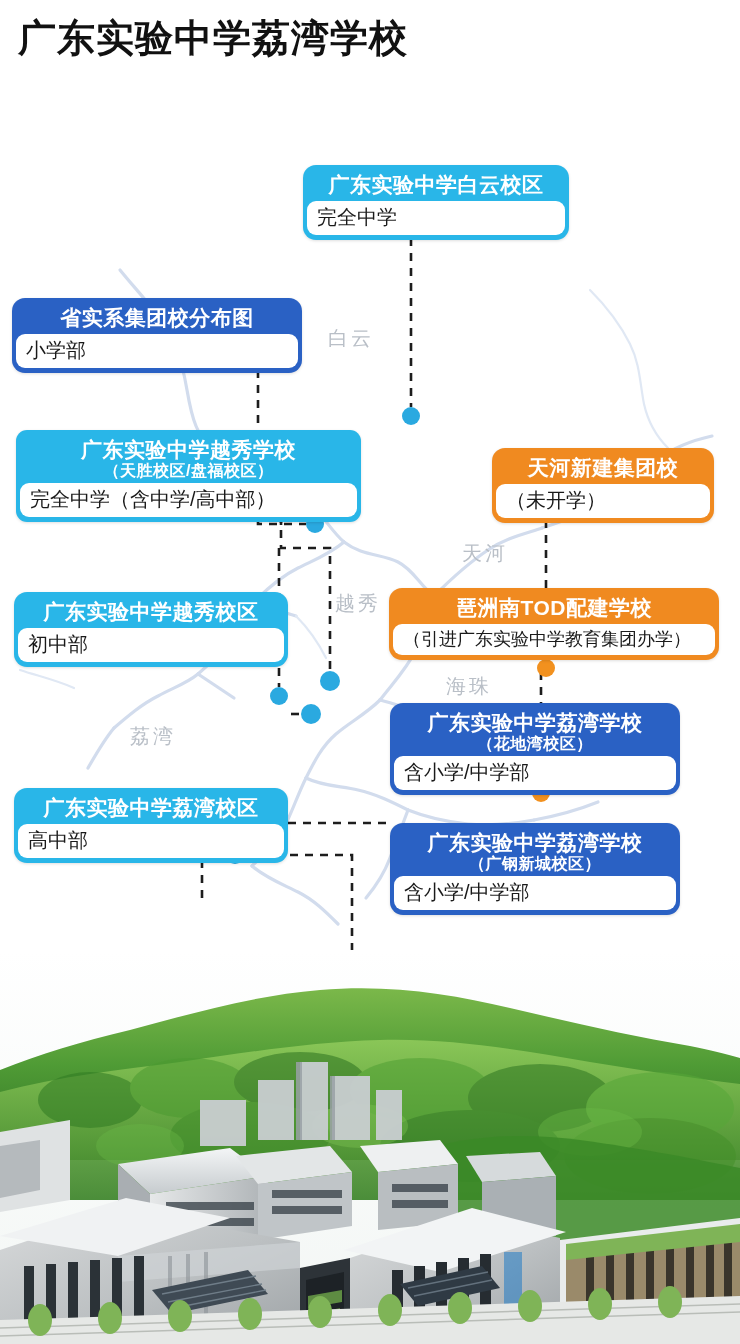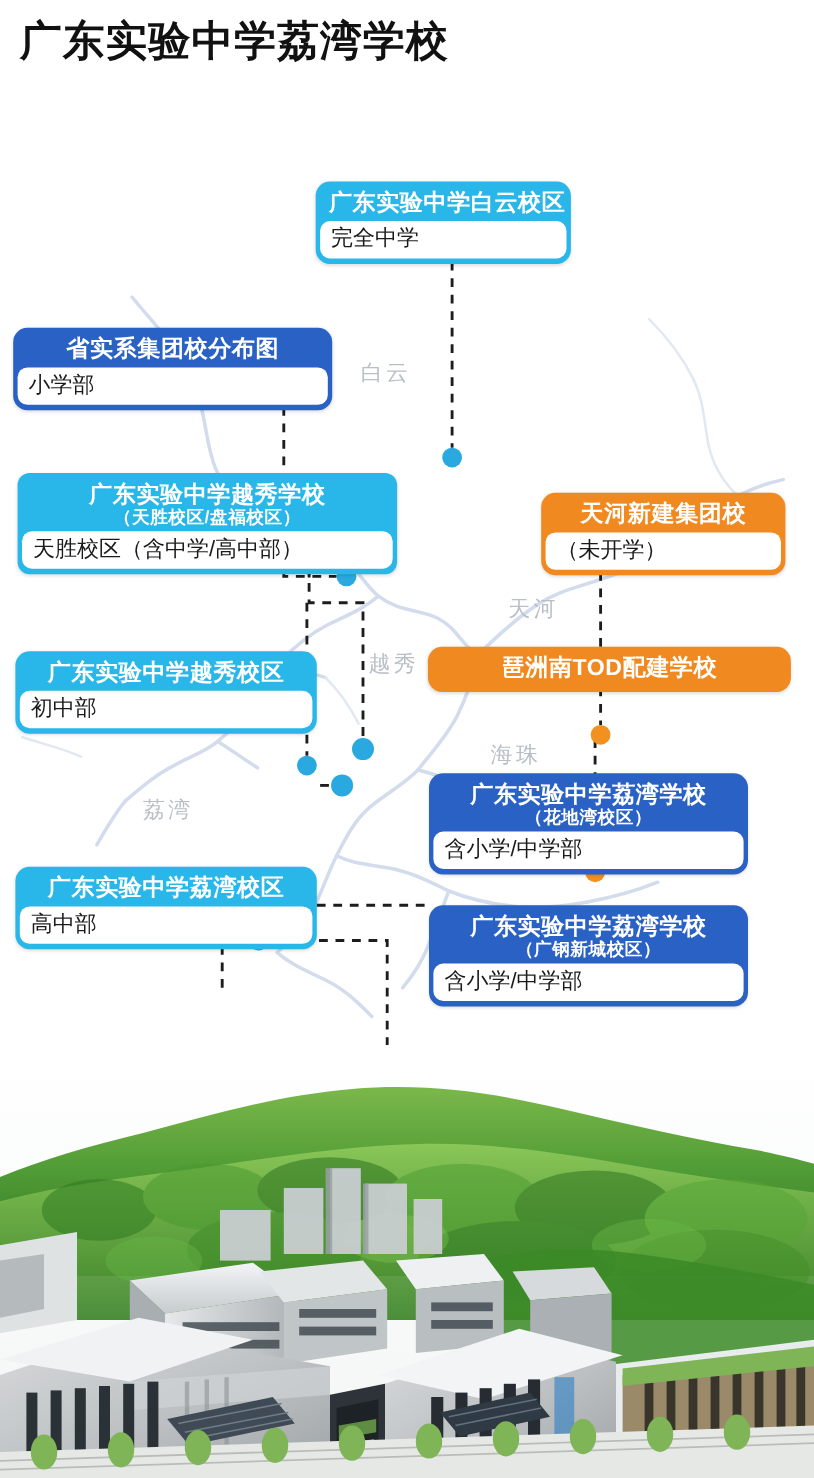--- a/index.html
+++ b/index.html
@@ -137,60 +137,61 @@
         <circle cx="235" cy="745" r="9" fill="#2aa9e0"></circle>
       </g>
     </svg>
 
     <div class="district" style="left:328px;top:215px;">白云</div>
     <div class="district" style="left:462px;top:430px;">天河</div>
     <div class="district" style="left:335px;top:480px;">越秀</div>
     <div class="district" style="left:446px;top:563px;">海珠</div>
     <div class="district" style="left:130px;top:613px;">荔湾</div>
 
-    <div class="callout c-cyan" style="left:287px;top:55px;width:232px;">
+    <div class="callout c-cyan" style="left:303px;top:55px;width:266px;">
       <div class="head">
         <span class="main">广东实验中学白云校区</span>
       </div>
       <div class="body">完全中学</div>
     </div>
 
     <div class="callout c-blue" style="left:12px;top:188px;width:290px;">
       <div class="head">
         <span class="main">省实系集团校分布图</span>
       </div>
       <div class="body">小学部</div>
     </div>
 
     <div class="callout c-cyan" style="left:16px;top:320px;width:345px;border-radius:11px;">
       <div class="head">
         <span class="main">广东实验中学越秀学校</span>
         <span class="sub">（天胜校区/盘福校区）</span>
       </div>
-      <div class="body">天胜校区（含中学/高中部）</div>
+      <div class="body">完全中学（含中学/高中部）</div>
     </div>
 
     <div class="callout c-orange" style="left:492px;top:338px;width:222px;">
       <div class="head">
         <span class="main">天河新建集团校</span>
       </div>
       <div class="body">（未开学）</div>
     </div>
 
     <div class="callout c-cyan" style="left:14px;top:482px;width:274px;">
       <div class="head">
         <span class="main">广东实验中学越秀校区</span>
       </div>
       <div class="body">初中部</div>
     </div>
 
     <div class="callout c-orange" style="left:389px;top:478px;width:330px;">
       <div class="head">
         <span class="main">琶洲南TOD配建学校</span>
       </div>
+      <div class="body" style="font-size:18px;">（引进广东实验中学教育集团办学）</div>
     </div>
 
     <div class="callout c-blue" style="left:390px;top:593px;width:290px;">
       <div class="head">
         <span class="main">广东实验中学荔湾学校</span>
         <span class="sub">（花地湾校区）</span>
       </div>
       <div class="body">含小学/中学部</div>
     </div>
 

